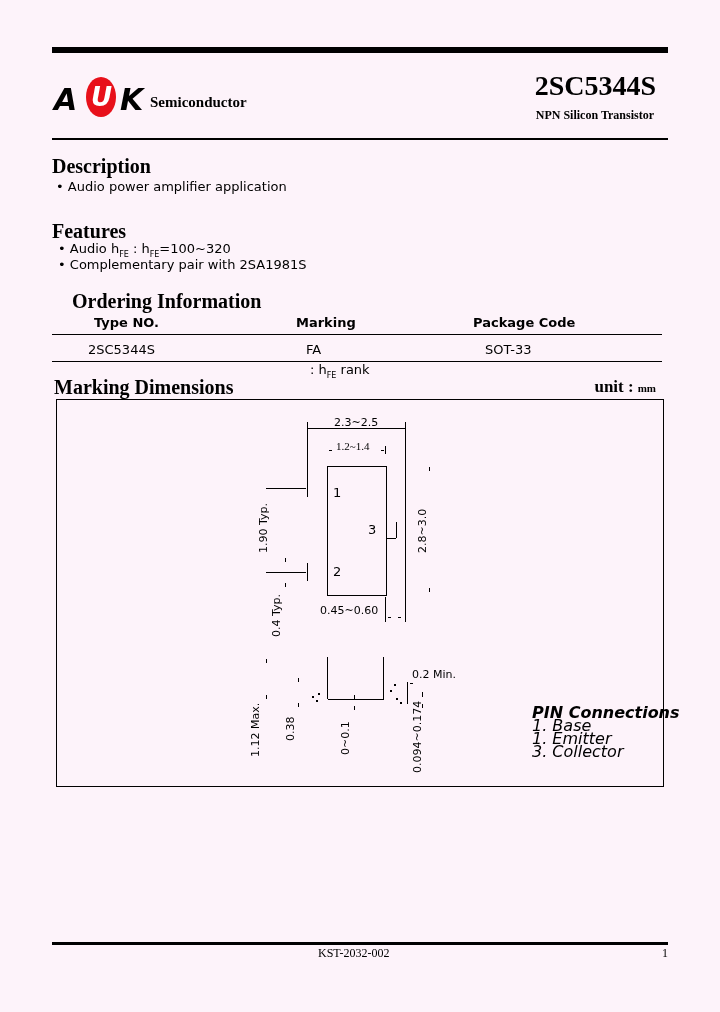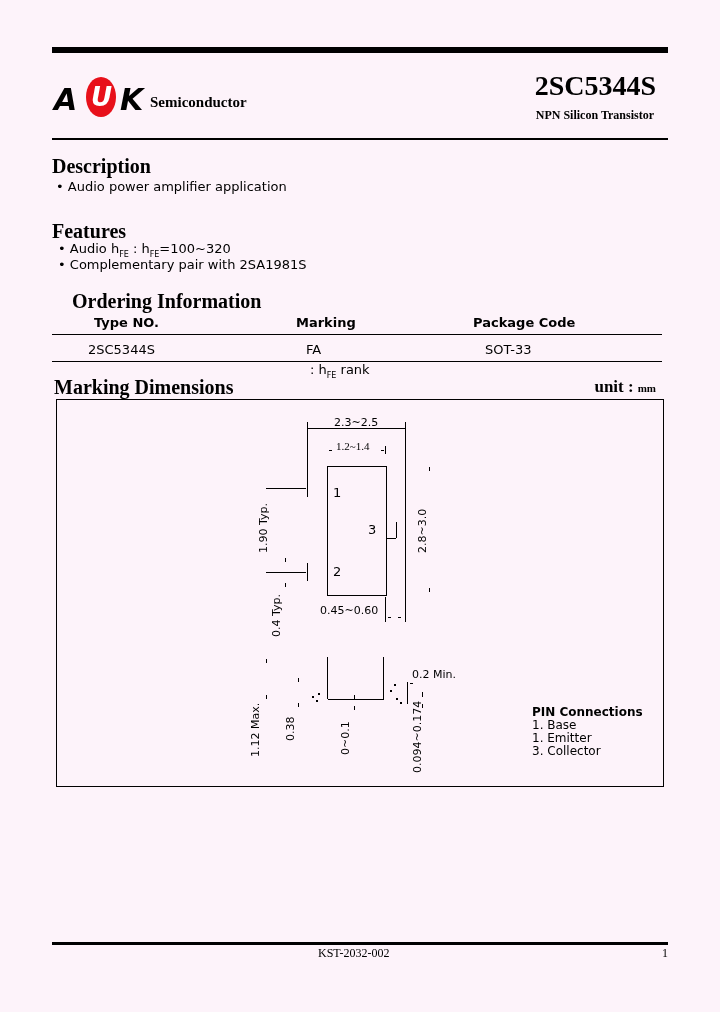--- a/index.html
+++ b/index.html
@@ -134,21 +134,21 @@
   <div class="tick" style="left:354px; top:706px; width:1px; height:4px;"></div>
   <div class="tick" style="left:422px; top:692px; width:1px; height:5px;"></div>
   <div class="tick" style="left:422px; top:704px; width:1px; height:4px;"></div>
 
   <div class="rot" style="left:249px; top:757px;">1.12 Max.</div>
   <div class="rot" style="left:284px; top:741px;">0.38</div>
   <div class="rot" style="left:339px; top:755px;">0~0.1</div>
   <div class="rot" style="left:411px; top:773px;">0.094~0.174</div>
 </div>
 
-<div class="abs" style="left:532px; top:706px; font-size:12px; line-height:13px;">
+<div class="abs" style="left:532px; top:706px; font-size:16px; line-height:13px;font-style:italic;">
   <div style="font-weight:bold;">PIN Connections</div>
   <div>1. Base</div>
   <div>1. Emitter</div>
   <div>3. Collector</div>
 </div>
 
 <div class="abs" style="left:52px; top:942px; width:616px; height:3px; background:#000;"></div>
 <div class="abs serif" style="left:318px; top:946px; font-size:12px;">KST-2032-002</div>
 <div class="abs serif" style="left:662px; top:946px; font-size:12px;">1</div>
 

